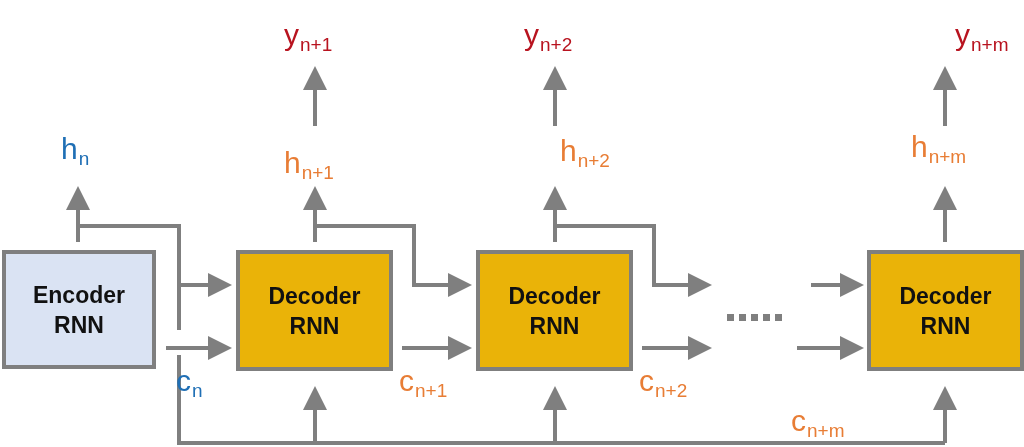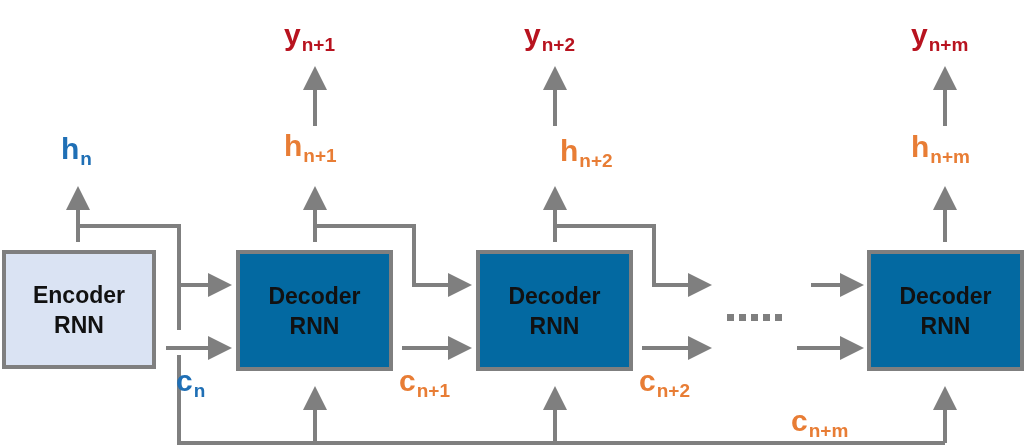--- a/index.html
+++ b/index.html
@@ -3,23 +3,23 @@
   <meta charset="utf-8">
   <style>
     html, body { margin: 0; padding: 0; background: #ffffff; }
     body { width: 1024px; height: 447px; position: relative; overflow: hidden;
            font-family: "Liberation Sans", "DejaVu Sans", sans-serif; }
     #diagram { position: absolute; left: 0; top: 0; width: 1024px; height: 447px; }
     .box { position: absolute; box-sizing: border-box; border: 4px solid #7f7f7f;
            display: flex; align-items: center; justify-content: center; text-align: center;
            font-weight: bold; font-size: 23px; line-height: 30px; color: #111; }
     .box.enc { background: #dae3f3; }
-    .box.dec { background: #0369a1; }
+    .box.dec { background: #eab308; }
     .box span { display: block; }
-    .lbl { position: absolute; font-weight: bold; font-size: 30px; line-height: 30px; white-space: nowrap; text-align: right; }
+    .lbl { position: absolute; font-weight: normal; font-size: 30px; line-height: 30px; white-space: nowrap; text-align: right; }
     .lbl sub { font-size: 19px; vertical-align: -6px; margin-left: 1px; }
     .blue { color: #1f6fb5; }
     .orange { color: #e87d35; }
     .red { color: #b8131f; }
     .dots { position: absolute; display: flex; gap: 5px; }
     .dots i { display: block; width: 7px; height: 7px; background: #7f7f7f; }
   </style>
 </head>
 <body>
 
@@ -89,38 +89,38 @@
 <div class="lbl blue" style="left:61px; top:134px;">
   <span>h</span><sub>n</sub>
 </div>
 <div class="lbl blue" style="left:176px; top:366px;">
   <span>c</span><sub>n</sub>
 </div>
 
 <div class="lbl red" style="left:284px; top:20px;">
   <span>y</span><sub>n+1</sub>
 </div>
-<div class="lbl orange" style="left:284px; top:131px;">
+<div class="lbl orange" style="left:284px; top:148px;">
   <span>h</span><sub>n+1</sub>
 </div>
 <div class="lbl orange" style="left:399px; top:366px;">
   <span>c</span><sub>n+1</sub>
 </div>
 
 <div class="lbl red" style="left:524px; top:20px;">
   <span>y</span><sub>n+2</sub>
 </div>
 <div class="lbl orange" style="left:524px; top:136px;margin-left:36px;">
   <span>h</span><sub>n+2</sub>
 </div>
 <div class="lbl orange" style="left:639px; top:366px;">
   <span>c</span><sub>n+2</sub>
 </div>
 
-<div class="lbl red" style="left:911px; top:20px;">
+<div class="lbl red" style="left:955px; top:20px;">
   <span>y</span><sub>n+m</sub>
 </div>
 <div class="lbl orange" style="left:911px; top:132px;">
   <span>h</span><sub>n+m</sub>
 </div>
 <div class="lbl orange" style="left:791px; top:366px;margin-top:40px;">
   <span>c</span><sub>n+m</sub>
 </div>
 
 <div class="dots" id="ellipsis" style="left:727px; top:314px;">

